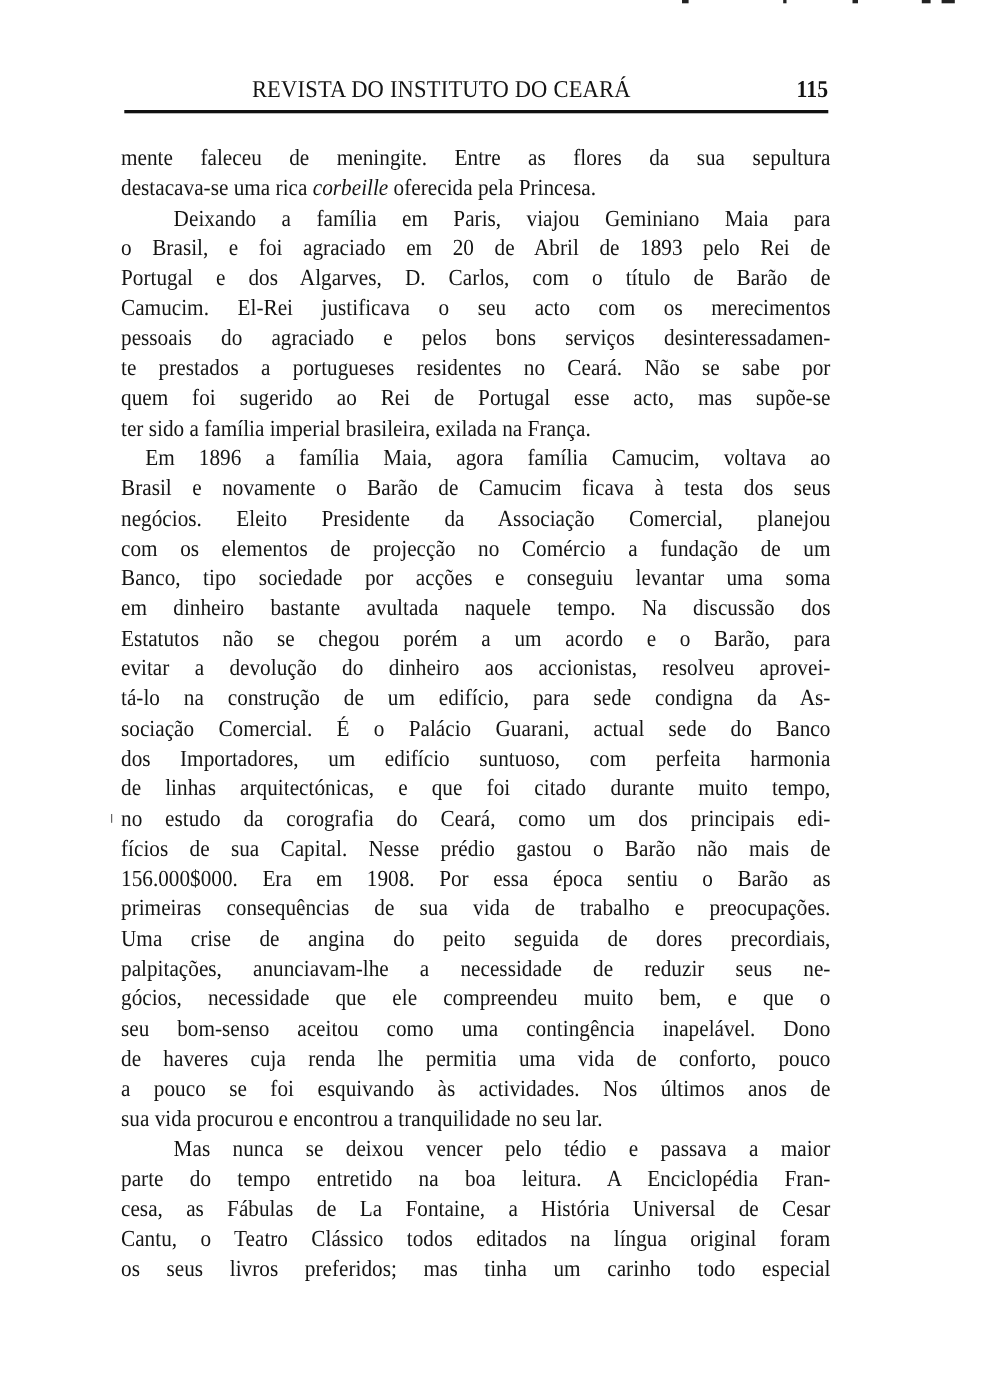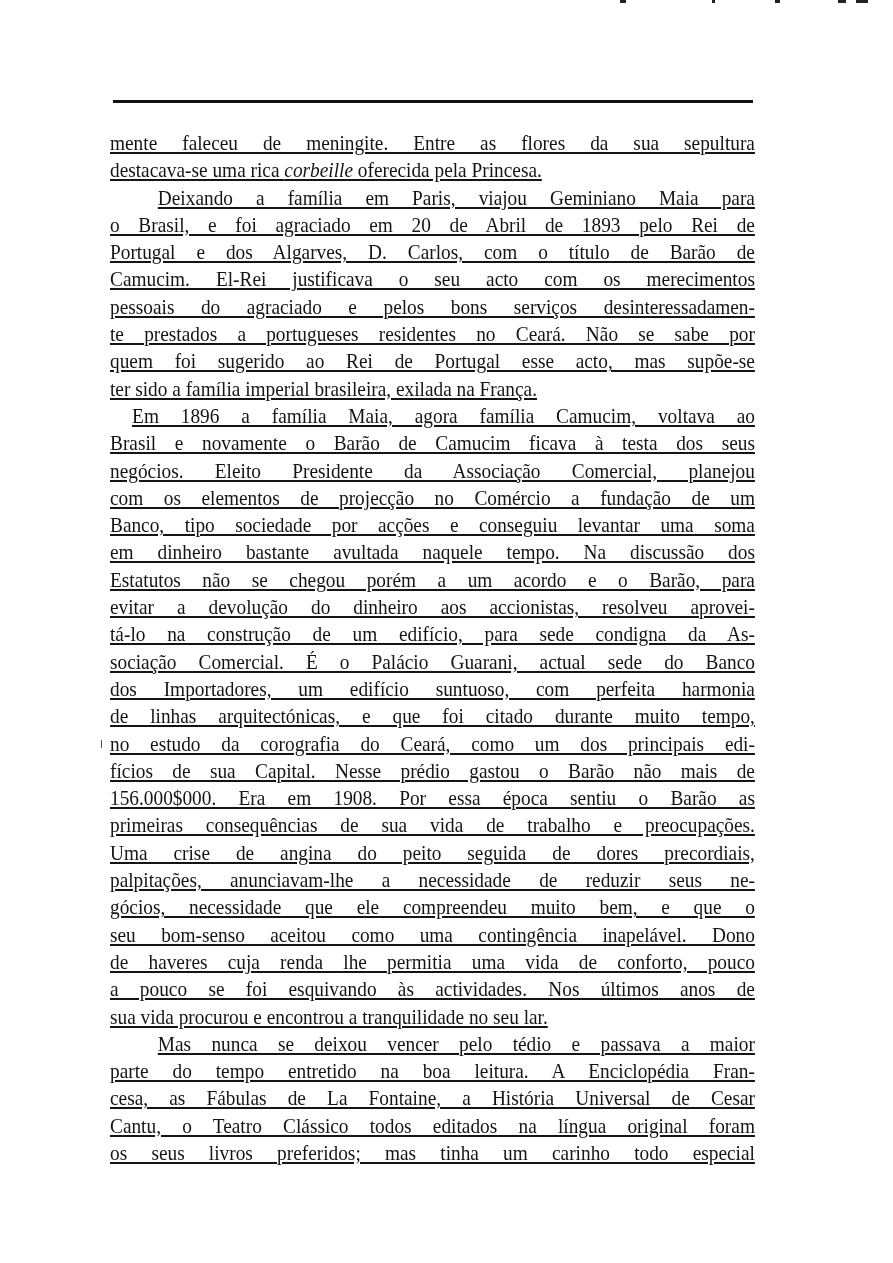--- a/index.html
+++ b/index.html
@@ -58,21 +58,20 @@
       top: 100px;
       width: 640px;
       height: 3px;
       background: #111;
     }
     .body-text {
       position: absolute;
       left: 110px;
       top: 130px;
       width: 645px;
-      text-decoration: underline;
     }
     .line {
       font-size: 21px;
       line-height: 27.3px;
       height: 27.3px;
       white-space: nowrap;
       text-align: justify;
       text-align-last: justify;
       transform: scaleX(0.92);
       transform-origin: left top;
@@ -105,20 +104,24 @@
 <body>
 
 <div class="page">
 
   <div class="scan-noise" style="left:620px;width:6px;"></div>
   <div class="scan-noise" style="left:712px;width:3px;"></div>
   <div class="scan-noise" style="left:775px;width:5px;"></div>
   <div class="scan-noise" style="left:838px;width:8px;"></div>
   <div class="scan-noise" style="left:856px;width:12px;"></div>
 
+  <div class="running-head">
+    <span class="running-title">REVISTA DO INSTITUTO DO CEARÁ</span>
+    <span class="page-number">115</span>
+  </div>
   <div class="head-rule"></div>
 
   <div class="margin-mark"></div>
 
   <div class="body-text">
     <div class="line"><span>mente faleceu de meningite. Entre as flores da sua sepultura</span></div>
     <div class="line last"><span>destacava-se uma rica </span><em>corbeille</em><span> oferecida pela Princesa.</span></div>
 
     <div class="line indent"><span>Deixando a família em Paris, viajou Geminiano Maia para</span></div>
     <div class="line"><span>o Brasil, e foi agraciado em 20 de Abril de 1893 pelo Rei de</span></div>

